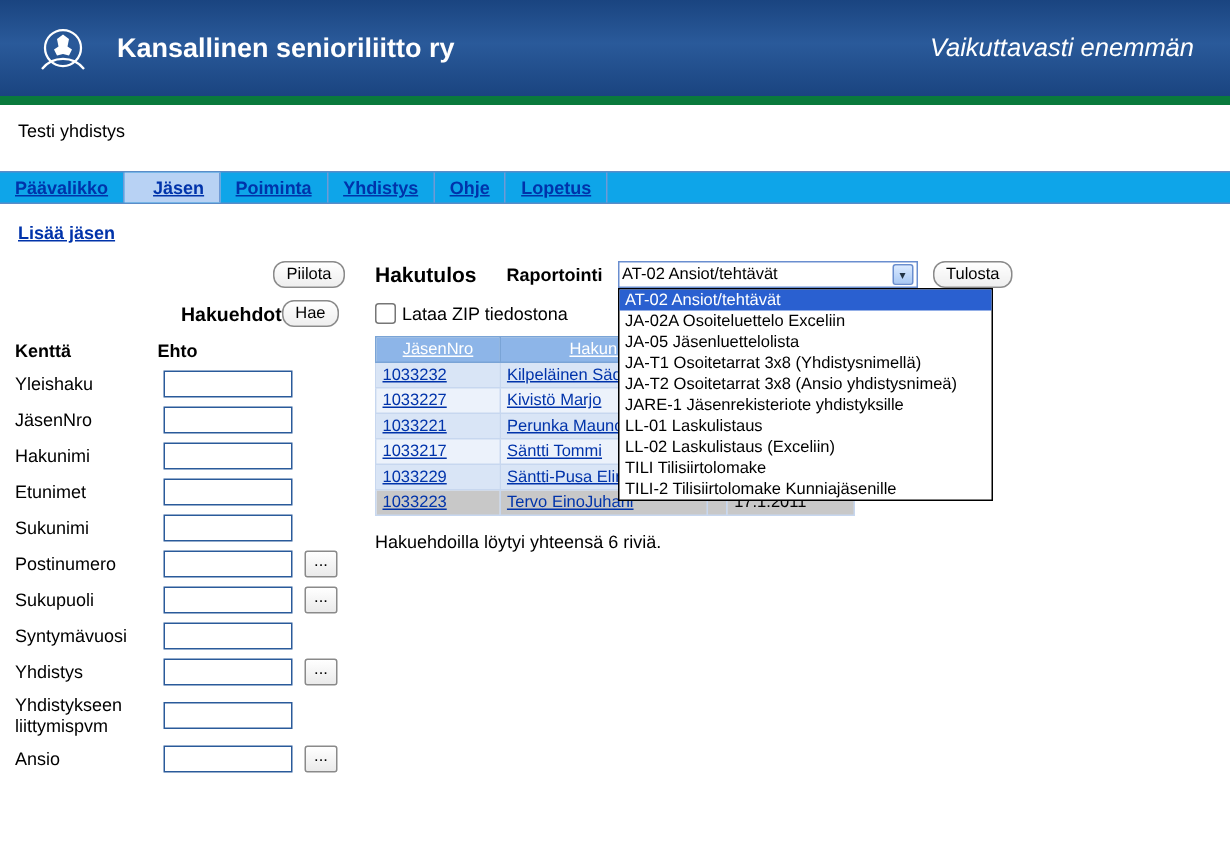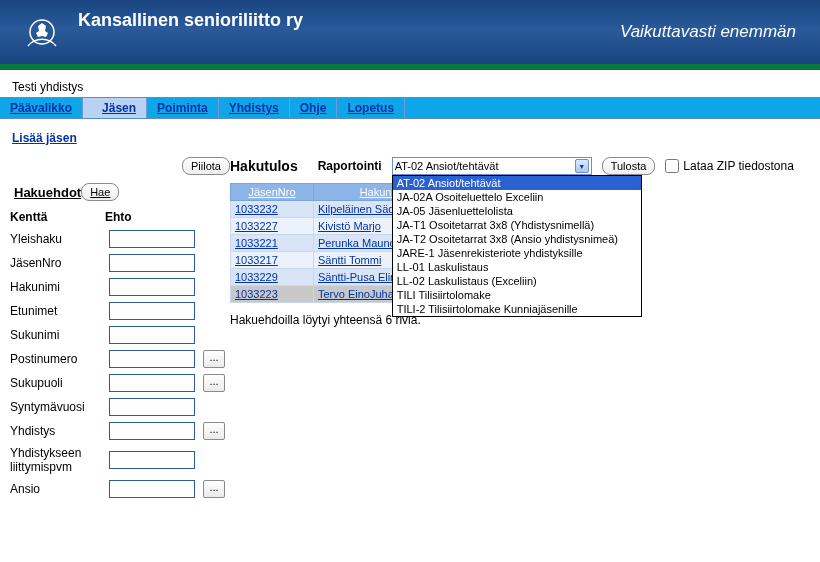--- a/index.html
+++ b/index.html
@@ -6,61 +6,61 @@
   body { font-family: Arial, sans-serif; font-size: 12px; width: 820px; background: #fff; }
   .header-bar {
     background: linear-gradient(to bottom, #1a4480 0%, #2a5a9a 45%, #1a4480 100%);
     height: 70px;
     border-bottom: 6px solid #0a7a3c;
     position: relative;
     display: flex;
     align-items: center;
     padding: 0 20px;
   }
-  .logo-wrap { display: flex; }
+  .logo-wrap { display: flex; align-items: center; }
   .logo-emblem { width: 44px; height: 44px; }
   .logo-arc { fill: none; stroke: #fff; stroke-width: 1.5; }
   .logo-lion { fill: #fff; }
   .site-title { color: #fff; font-size: 18px; font-weight: bold; margin-left: 14px; }
   .slogan { color: #fff; font-style: italic; font-size: 17px; position: absolute; right: 24px; top: 22px; }
-  .context-row { padding: 10px 12px 3px; font-size: 12px; }
+  .context-row { padding: 10px 12px 20px; font-size: 12px; }
   .menu-bar {
     background: #0ea5e9;
     display: flex;
     border-top: 1px solid #5a8cc8;
     border-bottom: 1px solid #5a8cc8;
   }
   .menu-bar a {
     padding: 3px 10px;
     color: #0033aa;
     text-decoration: underline;
     font-weight: bold;
     border-right: 1px solid #6f9ad6;
   }
   .menu-bar a.active { background: #b8d2f4; padding-left: 19px; }
   .action-row { padding: 12px; }
   .action-row a { color: #0033aa; font-weight: bold; text-decoration: underline; }
   .main-area {
     display: grid;
     grid-template-columns: 220px 1fr;
-    gap: 0;
+    gap: 20px;
     padding: 0 10px 10px;
     align-items: start;
   }
   .left-col { }
   .piilota-wrap { text-align: right; margin-bottom: 8px; }
   button.small-btn, .btn {
     border: 1px solid #8a8a8a;
     border-radius: 8px;
     background: linear-gradient(#fff,#eee);
     padding: 2px 8px;
     font-size: 11px;
     cursor: pointer;
   }
-  .hae-row { display: flex; justify-content: flex-start; align-items: center; margin-bottom: 6px; padding: 0 4px; text-decoration: underline; }
+  .hae-row { display: flex; justify-content: flex-end; align-items: center; margin-bottom: 6px; padding: 0 4px; }
   .hakuehdot-title { font-weight: bold; font-size: 13px; }
   .filter-header { display: grid; grid-template-columns: 95px 90px 30px; font-weight: bold; padding: 3px 0; }
   .filter-row { display: grid; grid-template-columns: 95px 90px 30px; align-items: center; padding: 3px 0; gap: 4px; }
   .filter-row input[type="text"] {
     width: 86px; height: 18px;
     border: 1px solid #2a5a9a;
     padding: 1px 2px;
     font-size: 11px;
   }
   .dots-btn {

